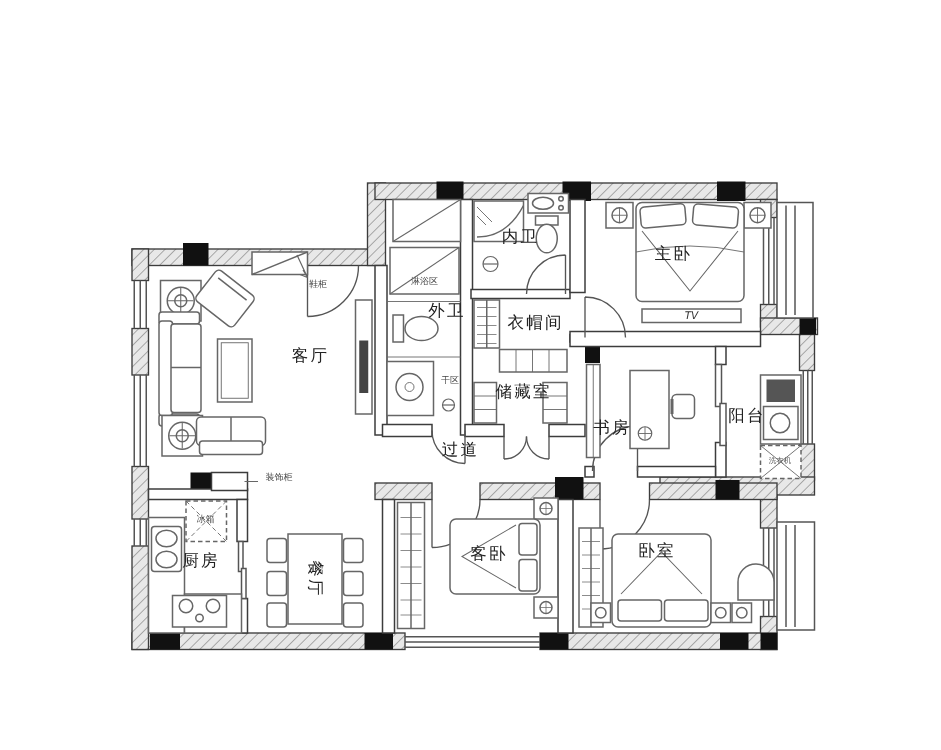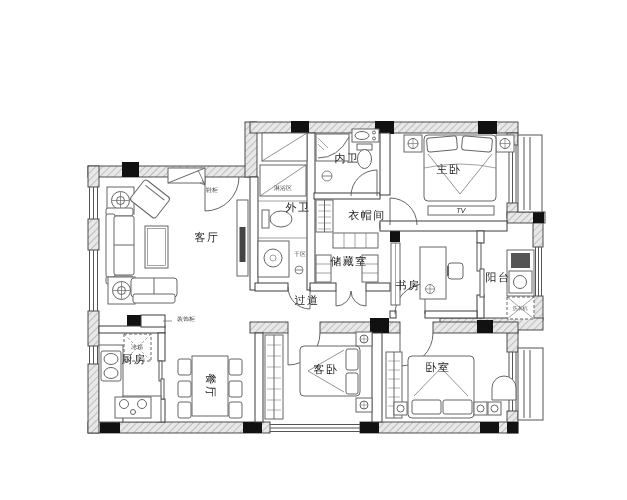--- a/index.html
+++ b/index.html
@@ -371,26 +371,26 @@
         </g>
       <g>
           <rect x="488" y="402" width="13" height="13"></rect>
           <circle cx="494.5" cy="408.5" r="3.5" fill="none"></circle>
         </g>
       <path d="M492,400 V388 A12,12 0 0 1 516,388 V400 Z"></path>
     </g>
   </svg>
 
   <div class="lbl" style="left:207px;top:237px">客厅</div>
-  <div class="lbl" style="left:134px;top:359px">厨房</div>
+  <div class="lbl" style="left:134px;top:374px">厨房</div>
   <div class="lbl rot" style="left:210px;top:386px">餐厅</div>
   <div class="lbl" style="left:307px;top:300px">过道</div>
   <div class="lbl" style="left:347px;top:158px">内卫</div>
   <div class="lbl" style="left:298px;top:207px">外卫</div>
-  <div class="lbl" style="left:367px;top:215px">衣帽间</div>
+  <div class="lbl" style="left:357px;top:215px">衣帽间</div>
   <div class="lbl" style="left:349px;top:261px">储藏室</div>
   <div class="lbl" style="left:408px;top:285px">书房</div>
   <div class="lbl" style="left:498px;top:277px">阳台</div>
   <div class="lbl" style="left:449px;top:169px">主卧</div>
   <div class="lbl" style="left:326px;top:369px">客卧</div>
   <div class="lbl" style="left:438px;top:367px">卧室</div>
 
   <div class="lbl tv" style="left:461px;top:211px">TV</div>
   <div class="lbl sm" style="left:212px;top:190px">鞋柜</div>
   <div class="lbl sm" style="left:186px;top:319px">装饰柜</div>

